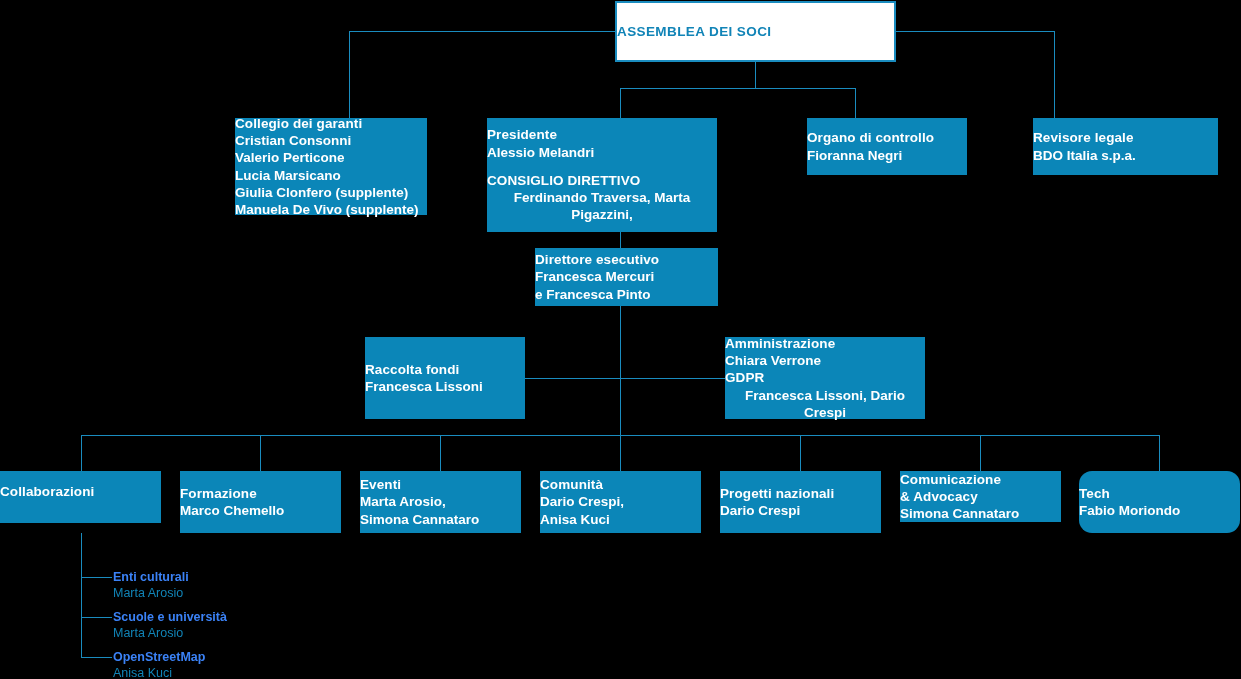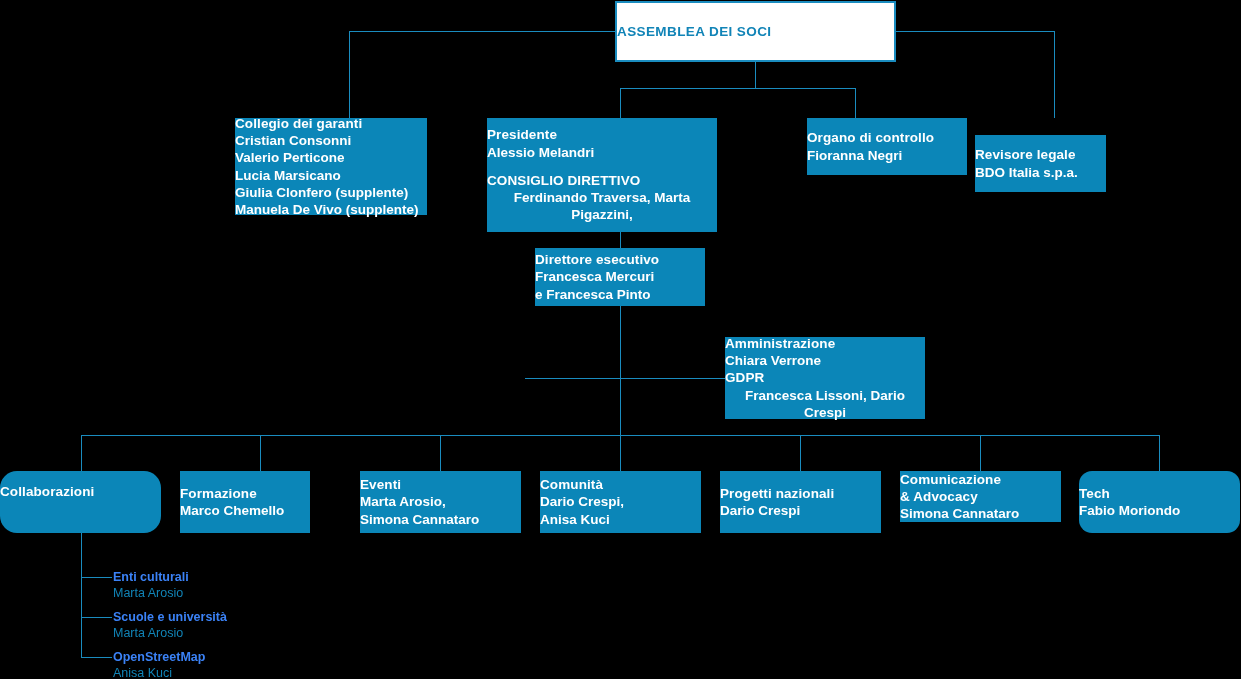--- a/index.html
+++ b/index.html
@@ -139,45 +139,49 @@
     <div class="spacer"></div>
     <div class="title">CONSIGLIO DIRETTIVO</div>
     <div class="sub">Ferdinando Traversa, Marta Pigazzini,</div>
   </div>
 
   <div class="box" style="left:775px; top:118px; width:160px; height:57px;margin-left:32px;">
     <div class="title">Organo di controllo</div>
     <div class="sub">Fioranna Negri</div>
   </div>
 
-  <div class="box" style="left:975px; top:118px; width:131px; height:57px;margin-top:17px;">
+  <div class="box" style="left:1033px; top:118px; width:185px; height:57px;">
     <div class="title">Revisore legale</div>
     <div class="sub">BDO Italia s.p.a.</div>
   </div>
 
-  <div class="box" style="left:535px; top:248px; width:170px; height:58px;">
+  <div class="box" style="left:535px; top:248px; width:183px; height:58px;">
     <div class="title">Direttore esecutivo</div>
     <div class="sub">Francesca Mercuri</div>
     <div class="sub">e Francesca Pinto</div>
   </div>
 
+  <div class="box" style="left:365px; top:337px; width:160px; height:82px;">
+    <div class="title">Raccolta fondi</div>
+    <div class="sub">Francesca Lissoni</div>
+  </div>
 
   <div class="box" style="left:725px; top:337px; width:200px; height:82px;">
     <div class="title">Amministrazione</div>
     <div class="sub">Chiara Verrone</div>
     <div class="spacer"></div>
     <div class="title">GDPR</div>
     <div class="sub">Francesca Lissoni, Dario Crespi</div>
   </div>
 
-  <div class="box top-align" style="left:0px; top:471px; width:161px; height:62px;border-radius:17px;">
+  <div class="box top-align" style="left:0px; top:471px; width:161px; height:52px;">
     <div class="title">Collaborazioni</div>
   </div>
 
-  <div class="box" style="left:180px; top:471px; width:130px; height:62px;">
+  <div class="box" style="left:180px; top:471px; width:161px; height:62px;">
     <div class="title">Formazione</div>
     <div class="sub">Marco Chemello</div>
   </div>
 
   <div class="box" style="left:360px; top:471px; width:161px; height:62px;">
     <div class="title">Eventi</div>
     <div class="sub">Marta Arosio,</div>
     <div class="sub">Simona Cannataro</div>
   </div>
 

